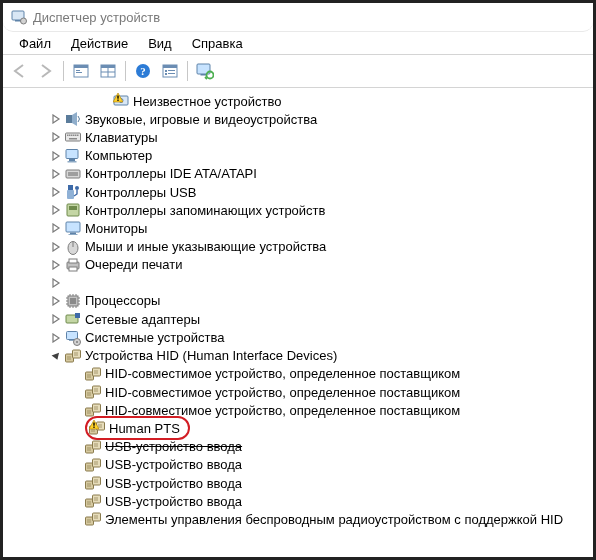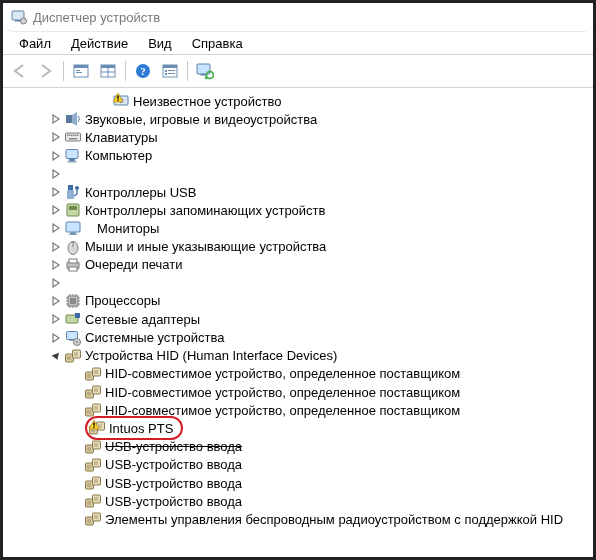--- a/index.html
+++ b/index.html
@@ -407,20 +407,28 @@
             <span class="label">Компьютер</span>
           </span>
         </div>
         <div class="tree-row">
           <span class="indent" style="width: 46px;"></span>
           <span class="expander">
             <svg viewBox="0 0 10 10">
               <use href="#exp-closed"></use>
             </svg>
           </span>
+          <span style="display: inline-flex; align-items: center;">
+            <span class="node-icon">
+              <svg width="16" height="16" viewBox="0 0 16 16">
+                <use href="#ic-ide"></use>
+              </svg>
+            </span>
+            <span class="label">Контроллеры IDE ATA/ATAPI</span>
+          </span>
         </div>
         <div class="tree-row">
           <span class="indent" style="width: 46px;"></span>
           <span class="expander">
             <svg viewBox="0 0 10 10">
               <use href="#exp-closed"></use>
             </svg>
           </span>
           <span style="display: inline-flex; align-items: center;">
             <span class="node-icon">
@@ -447,21 +455,21 @@
             <span class="label">Контроллеры запоминающих устройств</span>
           </span>
         </div>
         <div class="tree-row">
           <span class="indent" style="width: 46px;"></span>
           <span class="expander">
             <svg viewBox="0 0 10 10">
               <use href="#exp-closed"></use>
             </svg>
           </span>
-          <span style="display: inline-flex; align-items: center; gap: 12px;">
+          <span style="display: inline-flex; align-items: center;">
             <span class="node-icon">
               <svg width="16" height="16" viewBox="0 0 16 16">
                 <use href="#ic-monitor"></use>
               </svg>
             </span>
             <span class="label">Мониторы</span>
           </span>
         </div>
         <div class="tree-row">
           <span class="indent" style="width: 46px;"></span>
@@ -608,21 +616,21 @@
           <span class="expander"></span>
           <span class="highlight-box">
             <span class="node-icon">
               <svg width="16" height="16" viewBox="0 0 16 16">
                 <use href="#ic-hid"></use>
               </svg>
               <svg class="warn-overlay" viewBox="0 0 10 10">
                 <use href="#warn"></use>
               </svg>
             </span>
-            <span class="label">Intuos PTS</span>
+            <span class="label">Human PTS</span>
           </span>
         </div>
         <div class="tree-row">
           <span class="indent" style="width: 66px;"></span>
           <span class="expander"></span>
           <span style="display: inline-flex; align-items: center;">
             <span class="node-icon">
               <svg width="16" height="16" viewBox="0 0 16 16">
                 <use href="#ic-hid"></use>
               </svg>

